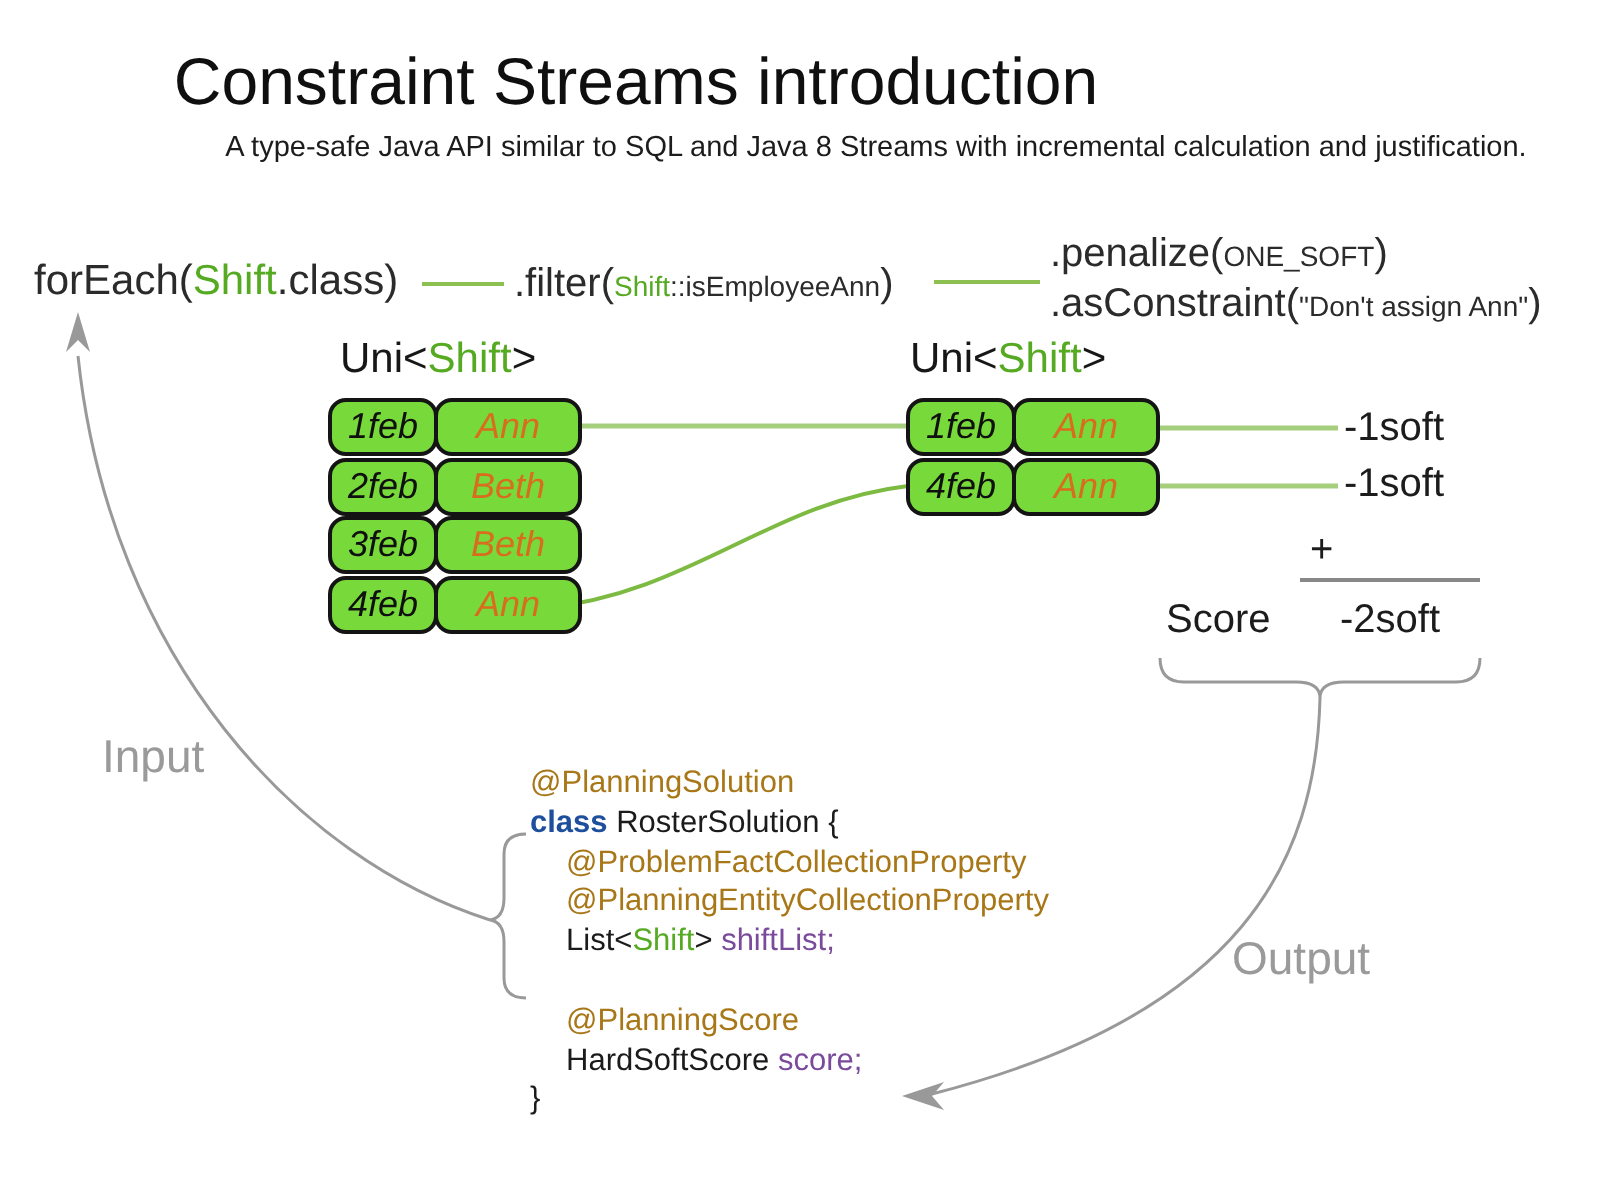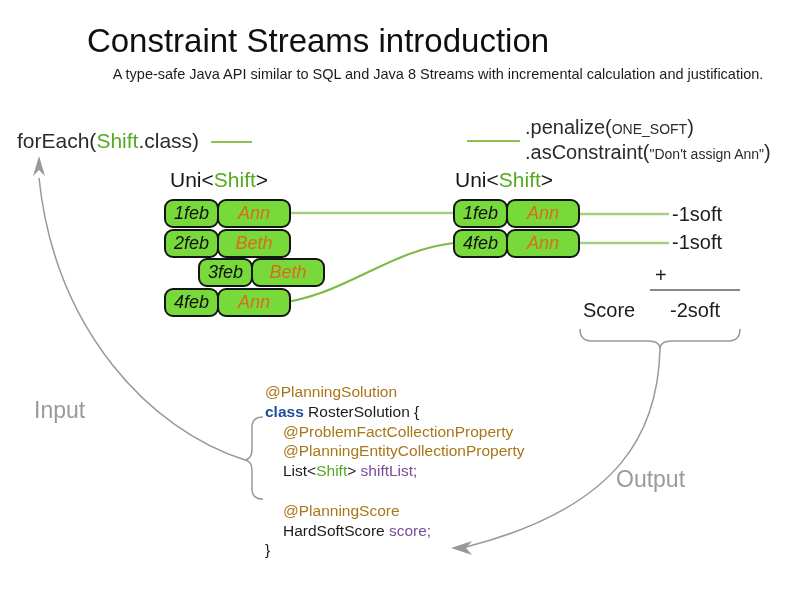--- a/index.html
+++ b/index.html
@@ -63,36 +63,37 @@
     <path d="M580,329 Q580,341 592,341 L648,341 Q660,341 660,349 Q660,341 672,341 L728,341 Q740,341 740,329" fill="none" stroke="#999999" stroke-width="1.5"></path>
     <path d="M660,349 C658,430 622,507 466,547" fill="none" stroke="#999999" stroke-width="1.5"></path>
     <polygon points="451,548 472,541 466,548 472,555" fill="#999999"></polygon>
   </svg>
 
   <div class="abs title" style="top:22px; left:0;">Constraint Streams introduction</div>
   <div class="abs subtitle" style="top:66px; left:0;">A type-safe Java API similar to SQL and Java 8 Streams with incremental calculation and justification.</div>
 
   <div class="abs pipe" style="left:17px; top:129px; font-size:21px;"><span>forEach(</span><span class="green-type">Shift</span><span>.class)</span></div>
 
+  <div class="abs pipe" style="left:257px; top:131px;"><span>.filter(</span><span class="sm green-type">Shift</span><span class="sm">::isEmployeeAnn</span><span>)</span></div>
 
   <div class="abs pipe" style="left:525px; top:116px;"><span>.penalize(</span><span class="sm">ONE_SOFT</span><span>)</span></div>
 
   <div class="abs pipe" style="left:525px; top:141px;"><span>.asConstraint(</span><span class="sm">"Don't assign Ann"</span><span>)</span></div>
 
   <div class="abs unilabel" style="left:170px; top:168px;"><span>Uni&lt;</span><span class="green-type">Shift</span><span>&gt;</span></div>
 
   <div class="cellrow" style="left:164px; top:199px;">
     <div class="cell date">1feb</div>
     <div class="cell emp">Ann</div>
   </div>
   <div class="cellrow" style="left:164px; top:228.5px;">
     <div class="cell date">2feb</div>
     <div class="cell emp">Beth</div>
   </div>
-  <div class="cellrow" style="left:164px; top:258px;margin-left:34px;">
+  <div class="cellrow" style="left:164px; top:258px;">
     <div class="cell date">3feb</div>
     <div class="cell emp">Beth</div>
   </div>
   <div class="cellrow" style="left:164px; top:287.5px;">
     <div class="cell date">4feb</div>
     <div class="cell emp">Ann</div>
   </div>
 
   <div class="abs unilabel" style="left:455px; top:168px;"><span>Uni&lt;</span><span class="green-type">Shift</span><span>&gt;</span></div>
 
@@ -104,21 +105,21 @@
     <div class="cell date">4feb</div>
     <div class="cell emp">Ann</div>
   </div>
 
   <div class="abs scoretxt" style="left:672px; top:203px;">-1soft</div>
   <div class="abs scoretxt" style="left:672px; top:231px;">-1soft</div>
   <div class="abs scoretxt" style="left:655px; top:264px;">+</div>
   <div class="abs scoretxt" style="left:583px; top:299px;">Score</div>
   <div class="abs scoretxt" style="left:670px; top:299px;">-2soft</div>
 
-  <div class="abs flowlabel" style="left:34px; top:365px;margin-top:32px;">Input</div>
+  <div class="abs flowlabel" style="left:51px; top:365px;">Input</div>
   <div class="abs flowlabel" style="left:616px; top:466px;">Output</div>
 
   <div class="abs code" style="left:265px; top:382px;">
     <div class="cl"><span class="ann">@PlanningSolution</span></div>
     <div class="cl"><span class="kw">class</span><span> RosterSolution {</span></div>
     <div class="cl ind"><span class="ann">@ProblemFactCollectionProperty</span></div>
     <div class="cl ind"><span class="ann">@PlanningEntityCollectionProperty</span></div>
     <div class="cl ind"><span>List&lt;</span><span class="green-type">Shift</span><span>&gt; </span><span class="fld">shiftList;</span></div>
     <div class="cl"></div>
     <div class="cl ind"><span class="ann">@PlanningScore</span></div>

